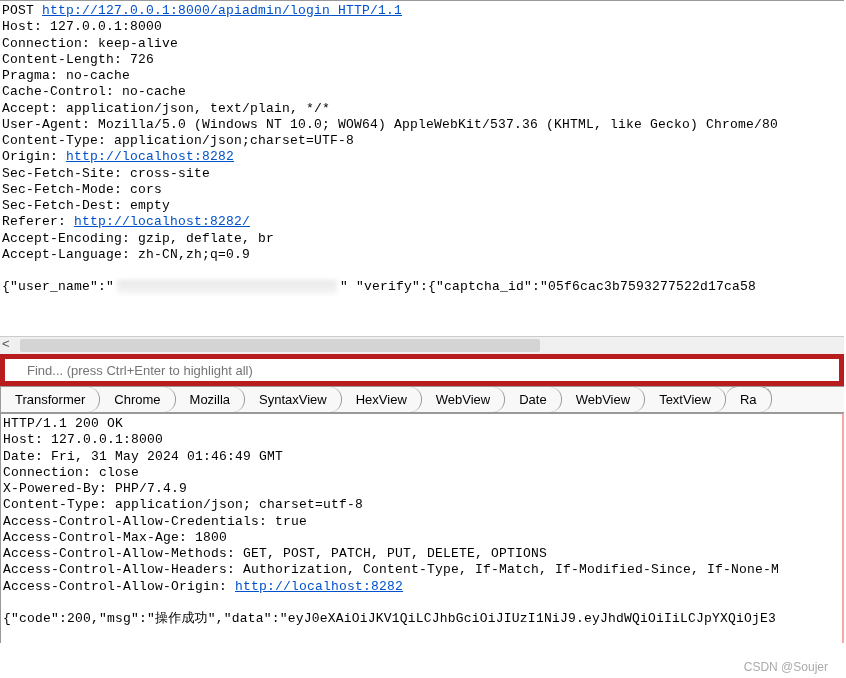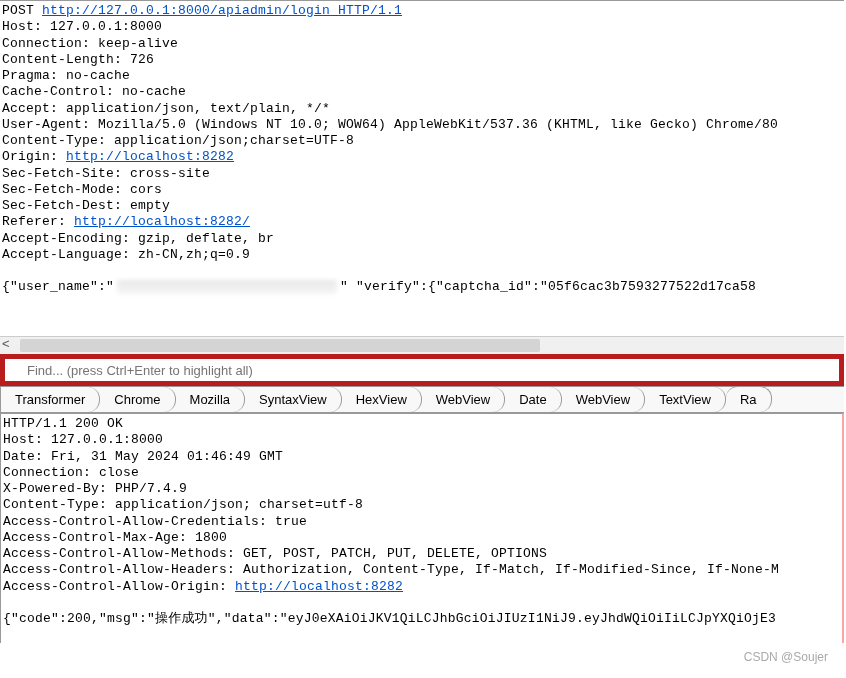--- a/index.html
+++ b/index.html
@@ -100,21 +100,21 @@
       border-top: 1px solid #999;
       margin-top:-1px;
     }
     a {
       color: #0052cc;
       text-decoration: underline;
     }
     .watermark {
       position: absolute;
       right: 18px;
-      bottom: 14px;
+      bottom: 4px;
       color: #aaa;
       font-size: 12px;
       font-family: sans-serif;
     }
     .redact {
       display: inline-block;
       width: 220px;
       height: 14px;
       background: linear-gradient(#e8e8e8,#f6f6f6);
       filter: blur(2px);

